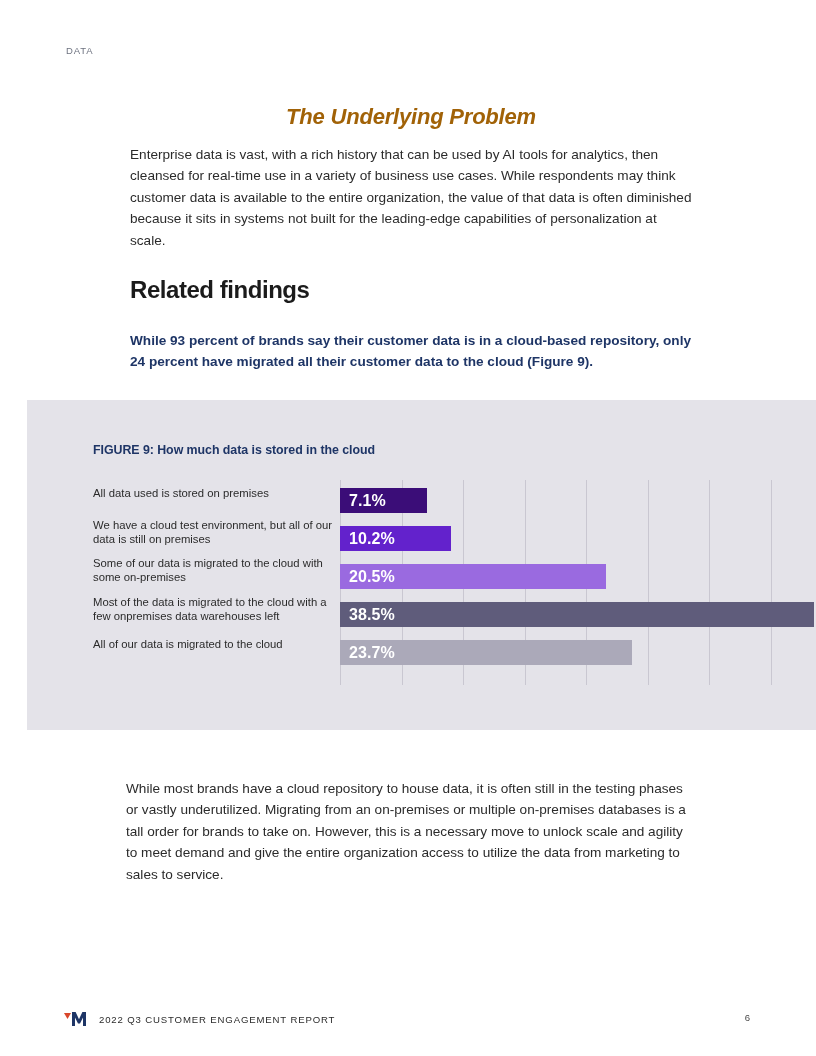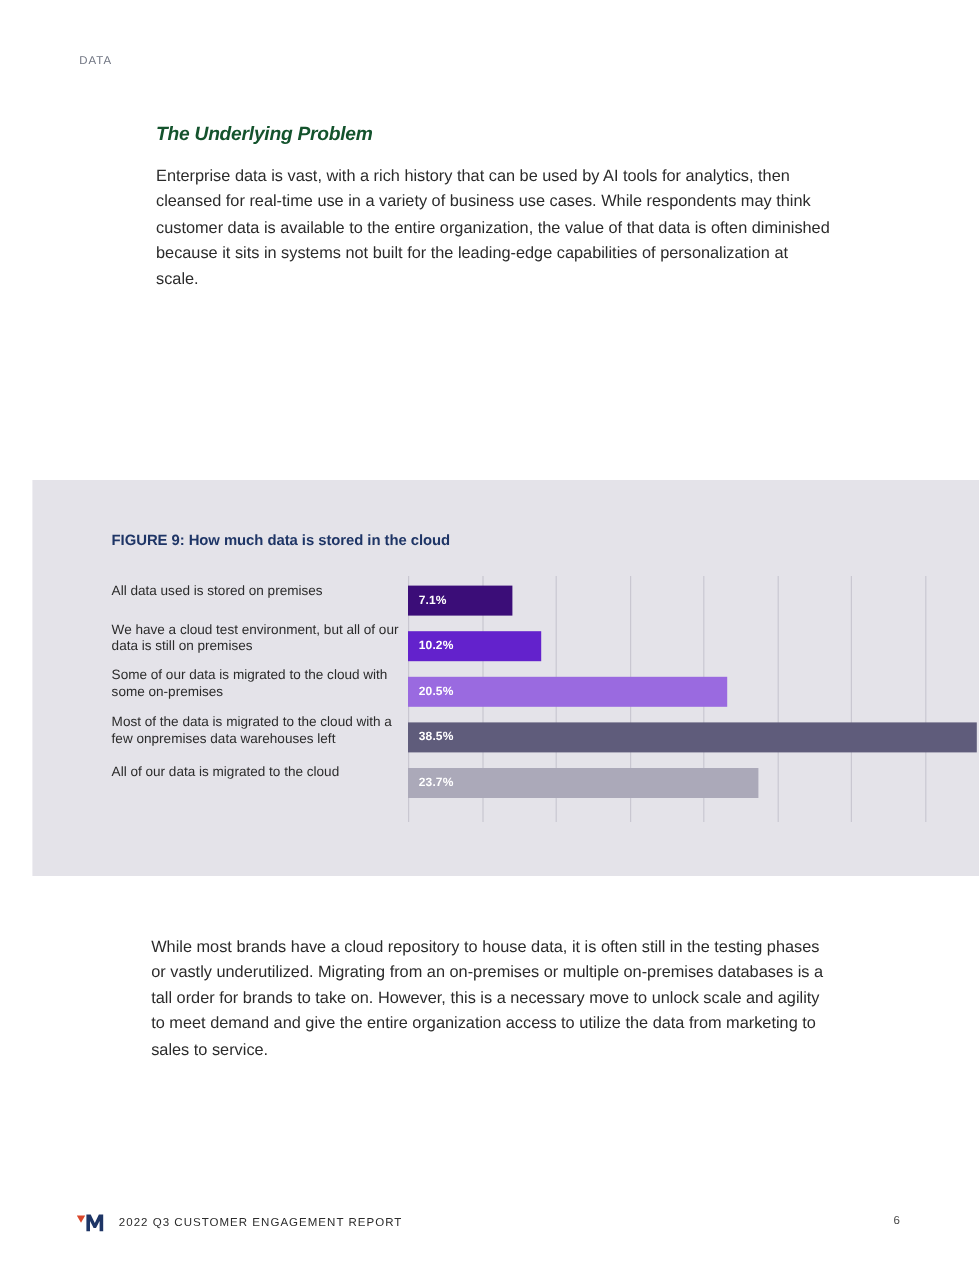--- a/index.html
+++ b/index.html
@@ -34,26 +34,27 @@
   }
 
   
   .content-block {
     position: absolute;
     left: 130px;
     top: 104px;
     width: 562px;
   }
   .sub-head {
-    font-size: 16px;
+    font-size: 22px;
     font-style: italic;
     font-weight: bold;
-    color: #14532d;
+    color: #a16207;
     letter-spacing: -0.2px;
     margin: 0 0 14px 0;
+    text-align: center;
   }
   .body-copy {
     font-size: 13.6px;
     line-height: 21.4px;
     color: #2b2b2b;
     margin: 0;
   }
 
   
   .related-wrap {
@@ -134,21 +135,21 @@
     width: 1px;
     background: #c9c7d1;
   }
   .bar {
     position: absolute;
     height: 25px;
     display: flex;
     align-items: center;
   }
   .bar-value {
-    font-size: 10px;
+    font-size: 16px;
     font-weight: bold;
     color: #ffffff;
     margin-left: 9px;
     letter-spacing: 0.1px;
     white-space: nowrap;
   }
 
   
   .closing-wrap {
     position: absolute;
@@ -203,20 +204,24 @@
 
 <div class="page">
 
   <div class="running-header">DATA</div>
 
   <div class="content-block">
     <h2 class="sub-head">The Underlying Problem</h2>
     <p class="body-copy">Enterprise data is vast, with a rich history that can be used by AI tools for analytics, then cleansed for real-time use in a variety of business use cases. While respondents may think customer data is available to the entire organization, the value of that data is often diminished because it sits in systems not built for the leading-edge capabilities of personalization at scale.</p>
   </div>
 
+  <div class="related-wrap">
+    <h1 class="related-title">Related findings</h1>
+    <p class="related-finding">While 93 percent of brands say their customer data is in a cloud-based repository, only 24 percent have migrated all their customer data to the cloud (Figure 9).</p>
+  </div>
 
   <div class="figure-band">
     <div class="figure-title">FIGURE 9: How much data is stored in the cloud</div>
 
     <div class="chart">
       <div class="chart-labels" id="chart-labels">
           <div class="cat-label" style="top: 6px;">All data used is stored on premises</div>
           <div class="cat-label" style="top: 38px;">We have a cloud test environment, but all of our data is still on premises</div>
           <div class="cat-label" style="top: 76px;">Some of our data is migrated to the cloud with some on-premises</div>
           <div class="cat-label" style="top: 115px;">Most of the data is migrated to the cloud with a few onpremises data warehouses left</div>

